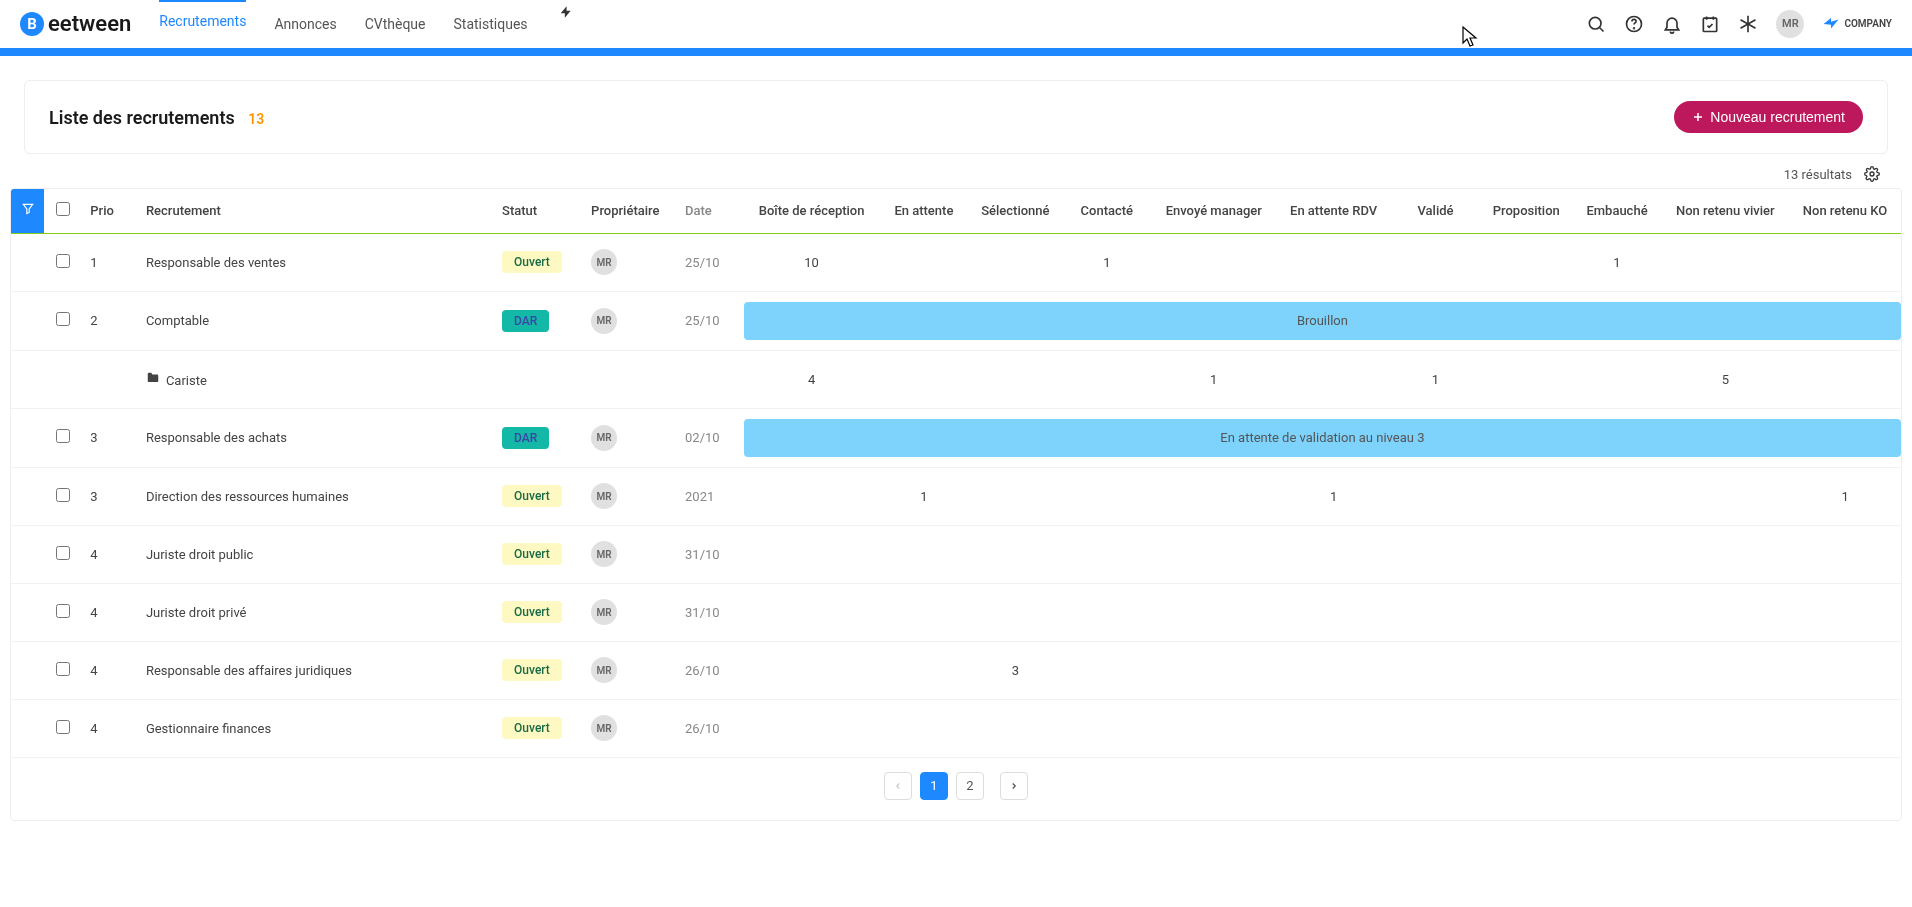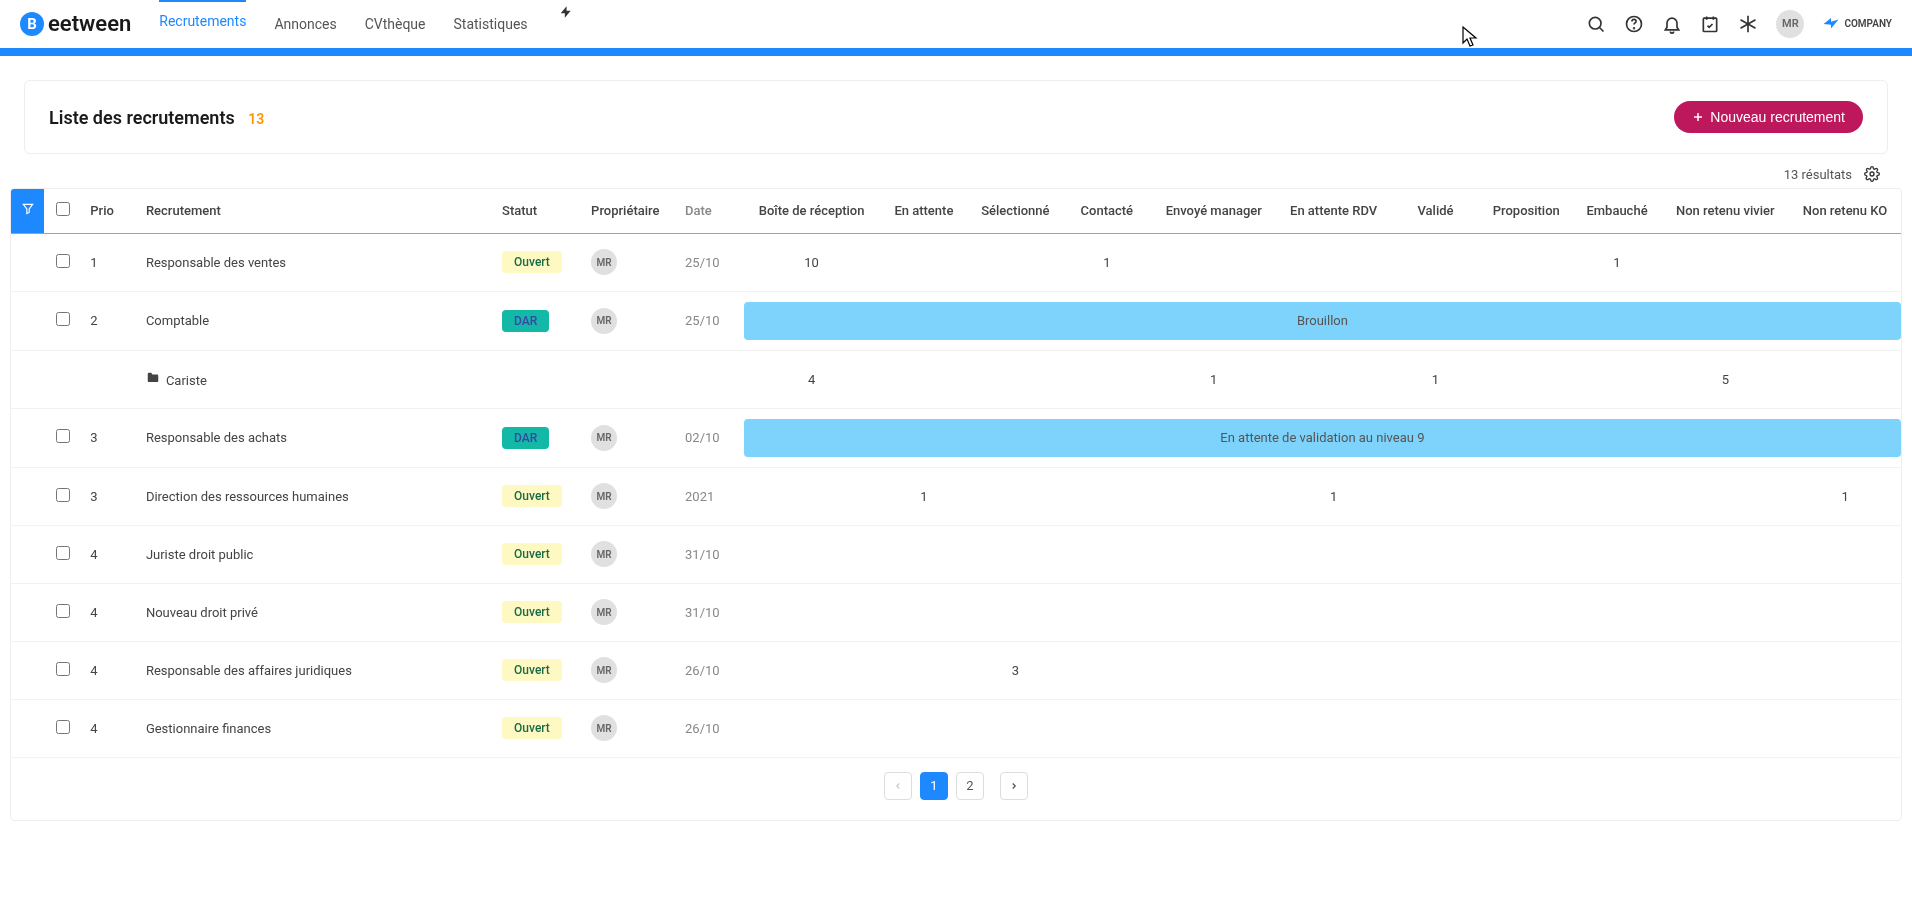--- a/index.html
+++ b/index.html
@@ -224,21 +224,21 @@
         </tr>
         <tr>
           <td style="background: rgb(255, 255, 255);"></td>
           <td class="checkbox-cell"><input type="checkbox" style=""></td>
           <td class="prio-cell">3</td>
           <td class="name-cell">Responsable des achats</td>
           <td class="status-cell"><span class="status-badge status-dar">DAR</span></td>
           <td class="owner-cell"><span class="owner-avatar">MR</span></td>
           <td class="date-cell">02/10</td>
           <td colspan="11" style="padding: 10px 0px;">
-            <div class="banner-cell" style="display: flex; align-items: center; justify-content: center;">En attente de validation au niveau 9</div>
+            <div class="banner-cell" style="display: flex; align-items: center; justify-content: center;">En attente de validation au niveau 3</div>
           </td>
         </tr>
         <tr>
           <td style="background: rgb(255, 255, 255);"></td>
           <td class="checkbox-cell"><input type="checkbox" style=""></td>
           <td class="prio-cell">3</td>
           <td class="name-cell">Direction des ressources humaines</td>
           <td class="status-cell"><span class="status-badge status-ouvert">Ouvert</span></td>
           <td class="owner-cell"><span class="owner-avatar">MR</span></td>
           <td class="date-cell">2021</td>
@@ -271,21 +271,21 @@
           <td class="num-cell"></td>
           <td class="num-cell"></td>
           <td class="num-cell"></td>
           <td class="num-cell"></td>
           <td class="num-cell"></td>
         </tr>
         <tr>
           <td style="background: rgb(255, 255, 255);"></td>
           <td class="checkbox-cell"><input type="checkbox" style=""></td>
           <td class="prio-cell">4</td>
-          <td class="name-cell">Nouveau droit privé</td>
+          <td class="name-cell">Juriste droit privé</td>
           <td class="status-cell"><span class="status-badge status-ouvert">Ouvert</span></td>
           <td class="owner-cell"><span class="owner-avatar">MR</span></td>
           <td class="date-cell">31/10</td>
           <td class="num-cell"></td>
           <td class="num-cell"></td>
           <td class="num-cell"></td>
           <td class="num-cell"></td>
           <td class="num-cell"></td>
           <td class="num-cell"></td>
           <td class="num-cell"></td>

